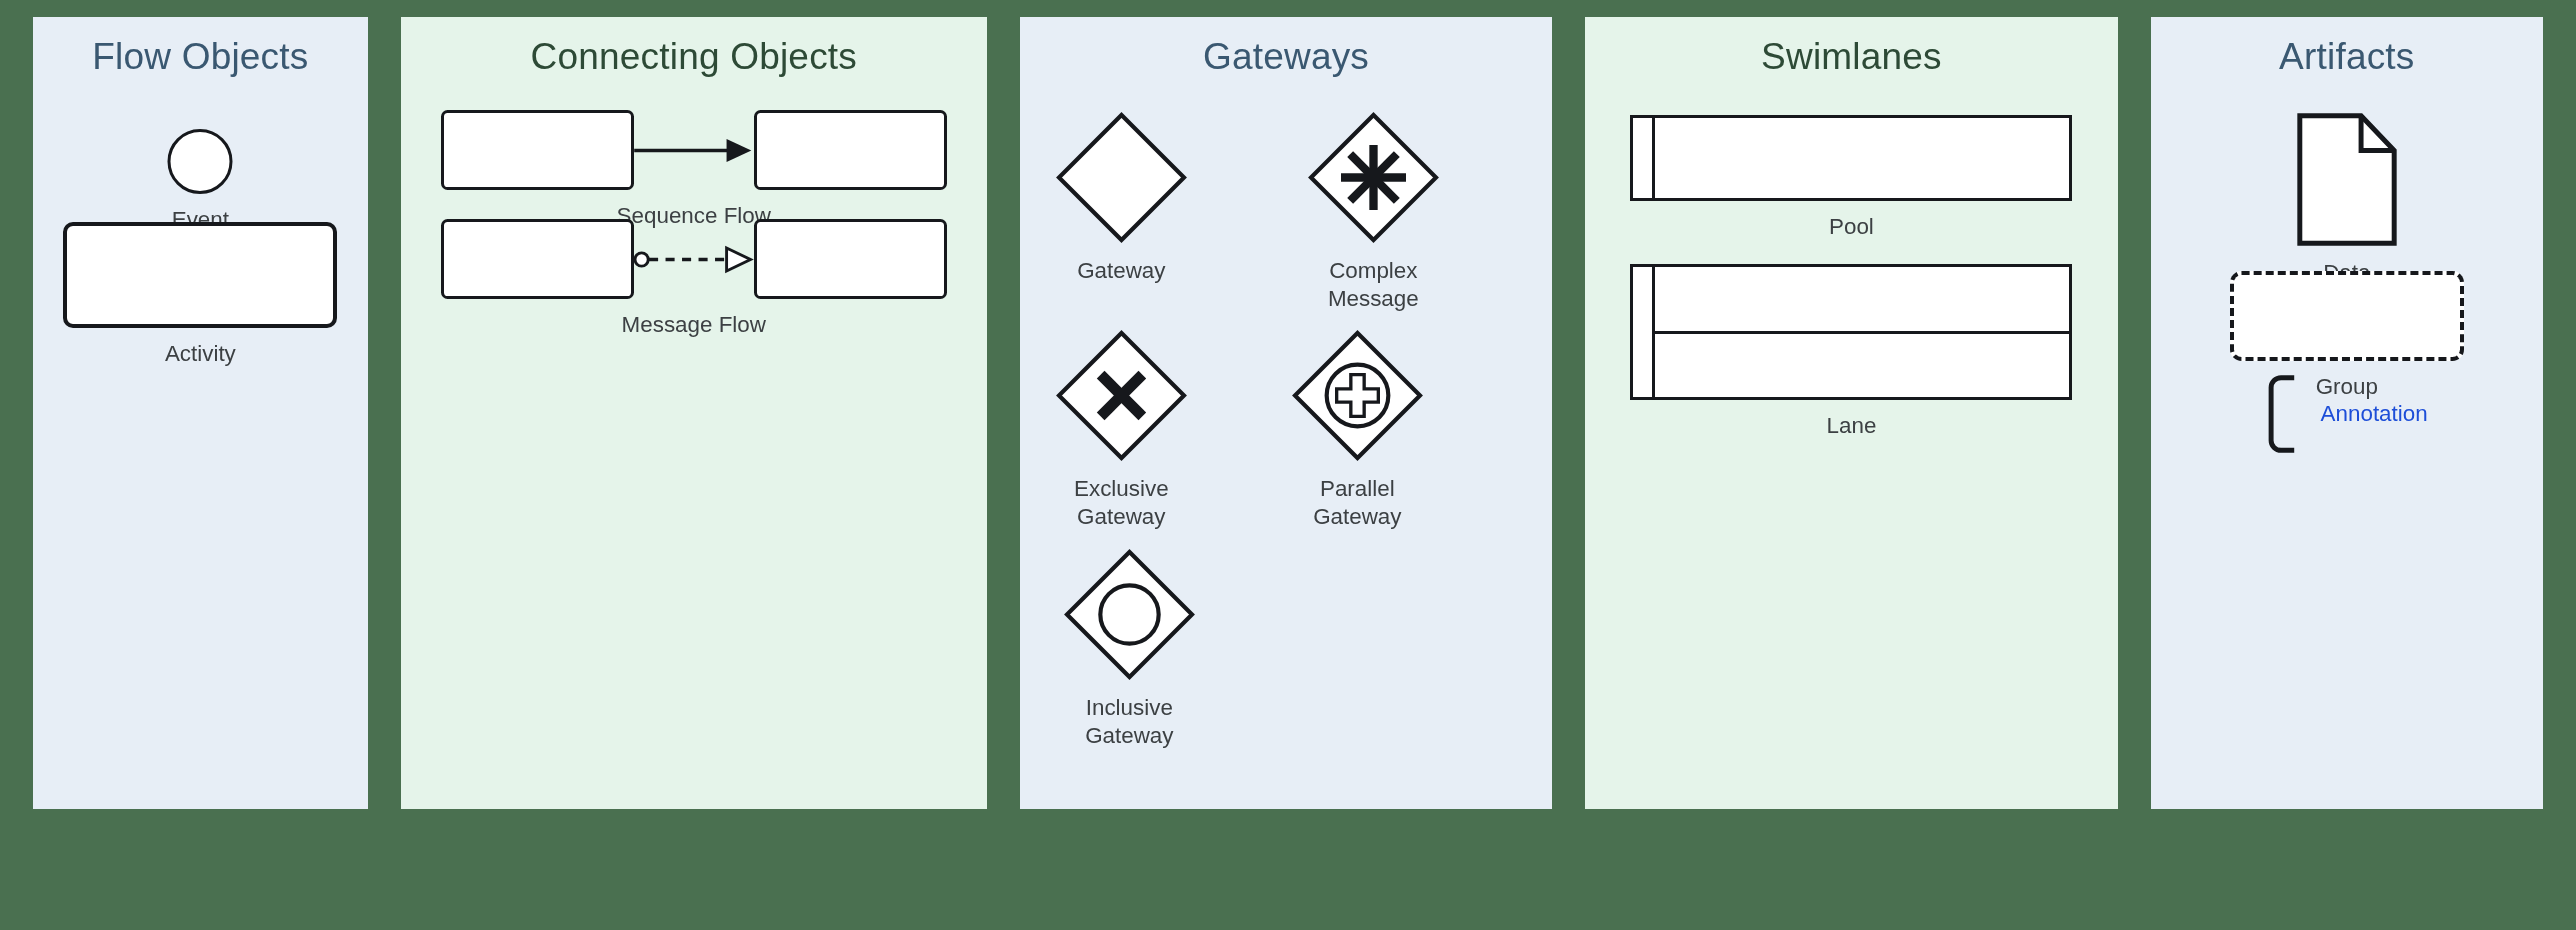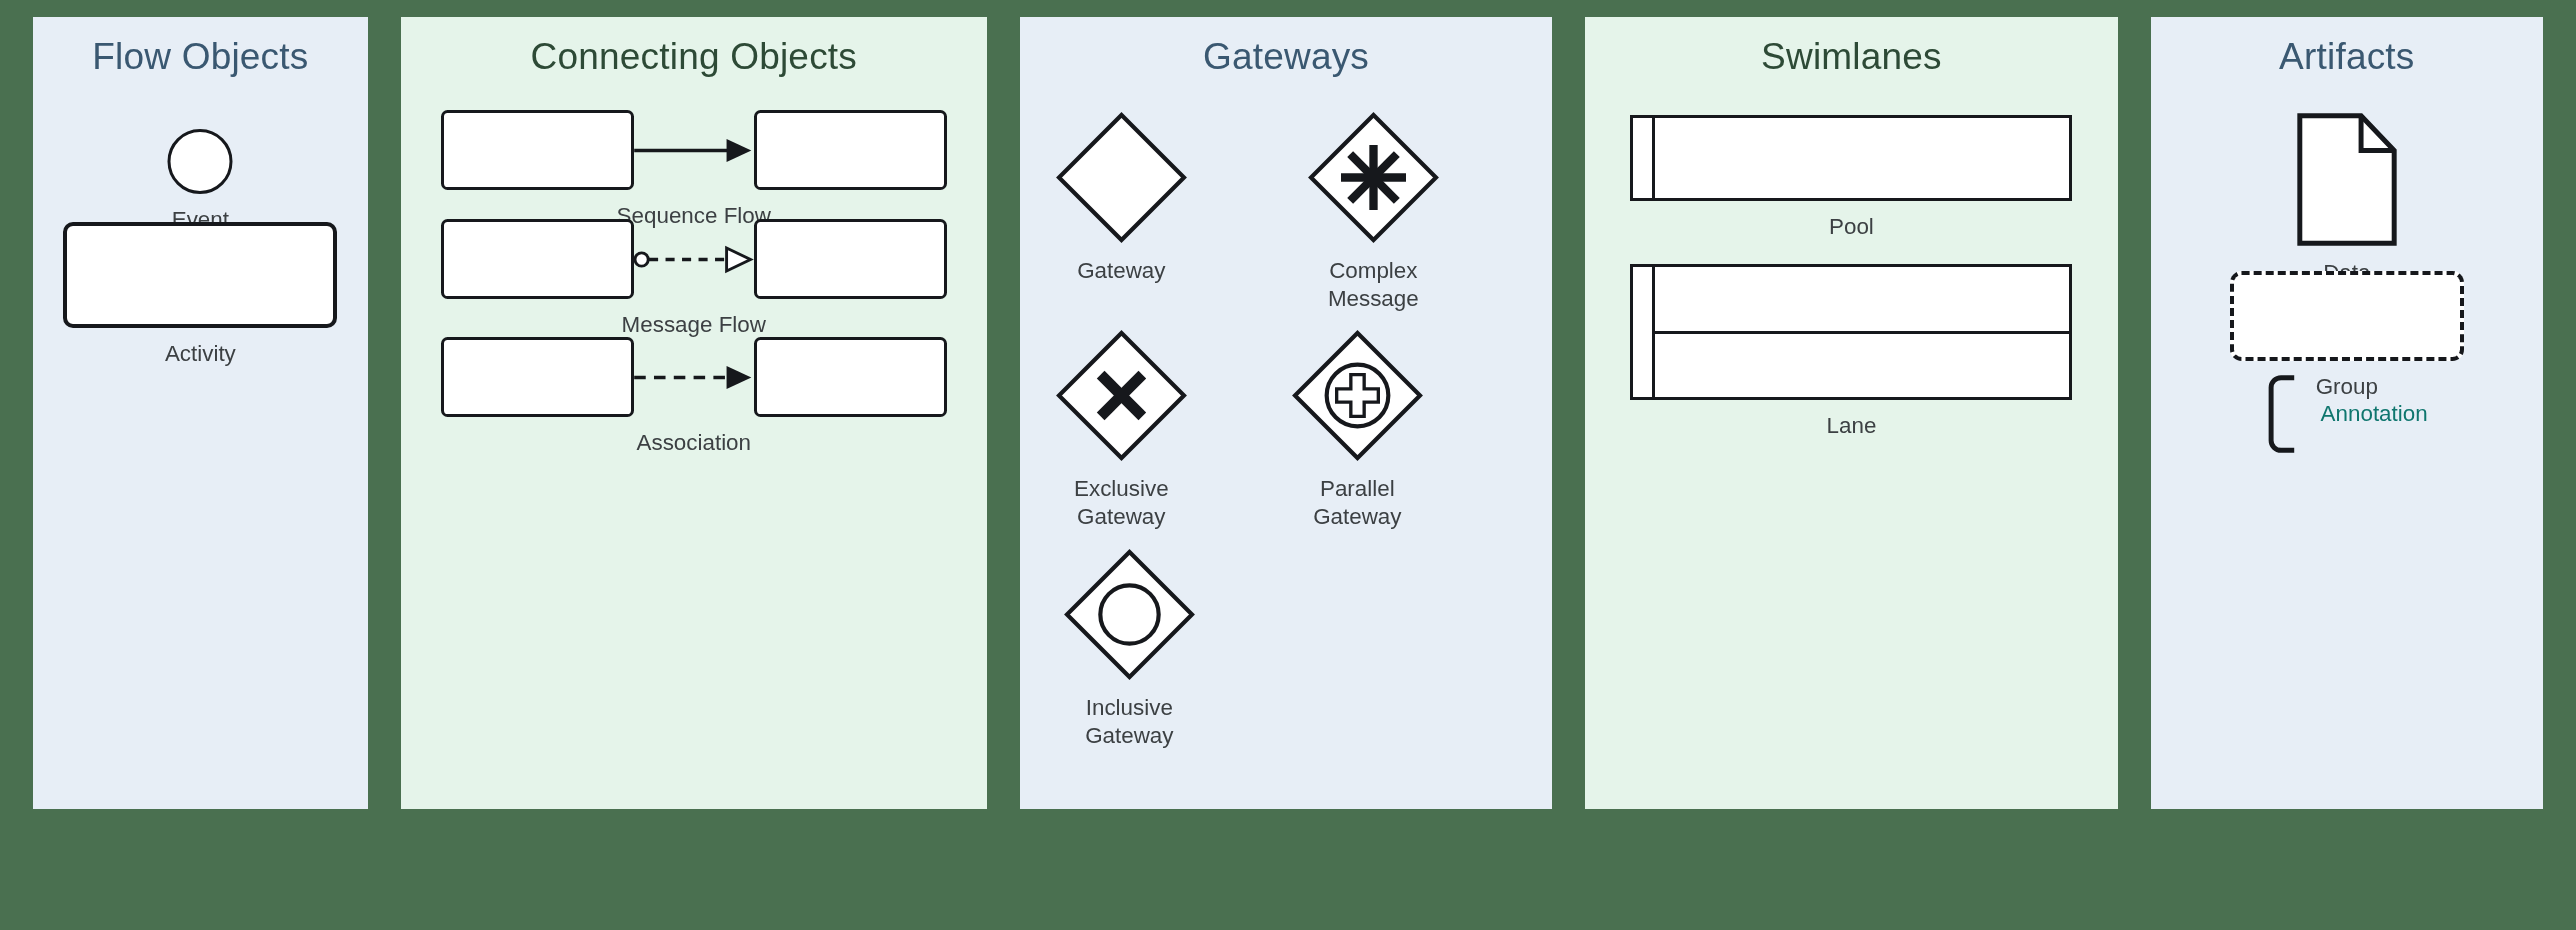--- a/index.html
+++ b/index.html
@@ -97,21 +97,21 @@
   .lane-div { height: 3.3px; background: #16181c; }
   .lane-cell { flex: 1; }
 
   
   .group-rect {
     width: 234px; height: 90px; border-radius: 11.6px;
     border: 4.2px dashed #16181c; background: #fff;
   }
   .annotation-row { display: flex; align-items: center; }
   .annotation-label {
-    font-size: 22.4px; color: #0f766e; margin-left: 21.6px;
+    font-size: 22.4px; color: #1d4ed8; margin-left: 21.6px;
   }
 </style>
 </head>
 <body>
 
 <div id="board">
 
   <section class="panel blue" id="panel-flow">
     <h2 class="panel-title">Flow Objects</h2>
     <div class="items">
@@ -159,33 +159,20 @@
               <circle cx="9" cy="20" r="8" fill="#fff" stroke="#16181c" stroke-width="3.5"></circle>
               <line x1="18" y1="20" x2="112" y2="20" stroke="#16181c" stroke-width="4" stroke-dasharray="11 9"></line>
               <polygon points="112,6 141,20 112,34" fill="#fff" stroke="#16181c" stroke-width="3.5" stroke-linejoin="miter"></polygon>
             </svg>
           </div>
           <div class="conn-box"></div>
         </div>
         <div class="caption">Message Flow</div>
       </div>
 
-      <div class="item" style="left:50%;transform:translateX(-50%);top:262px;">
-        <div class="conn-row">
-          <div class="conn-box"></div>
-          <div class="conn-mid">
-            <svg width="120" height="33" viewBox="0 0 145 40">
-              <line x1="0" y1="20" x2="116" y2="20" stroke="#16181c" stroke-width="4" stroke-dasharray="14 10"></line>
-              <polygon points="112,6 142,20 112,34" fill="#16181c"></polygon>
-            </svg>
-          </div>
-          <div class="conn-box"></div>
-        </div>
-        <div class="caption">Association</div>
-      </div>
 
     </div>
   </section>
 
   <section class="panel blue" id="panel-gateways">
     <h2 class="panel-title">Gateways</h2>
     <div class="items">
 
       <div class="item" style="left:34px;top:35px;">
         <div class="diamond-wrap">

